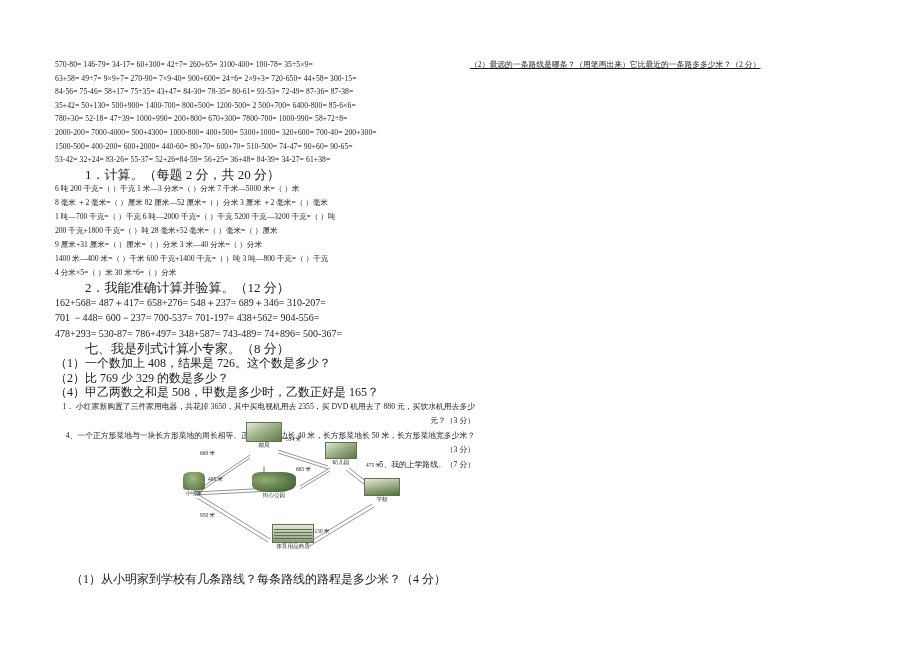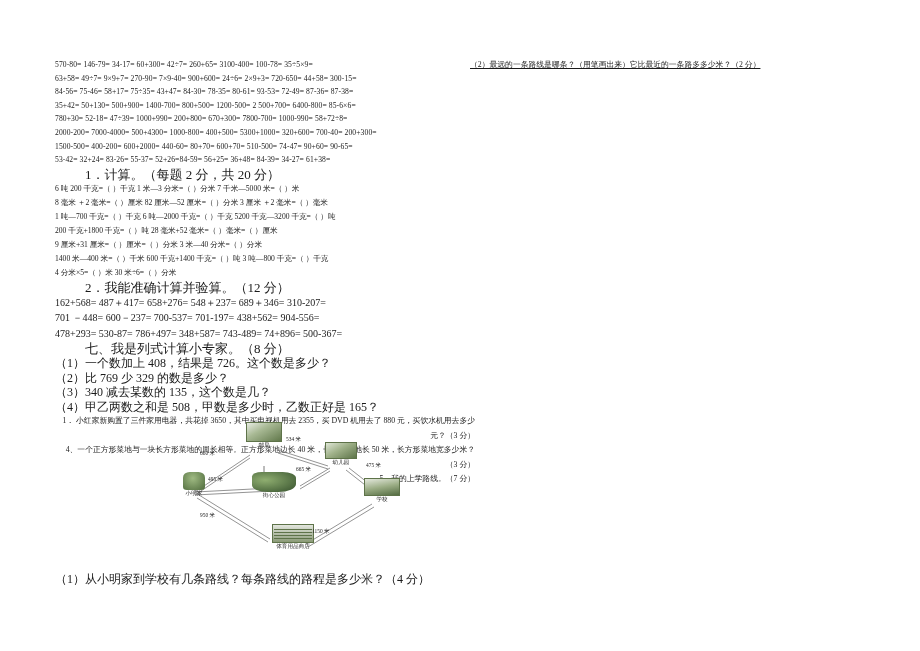--- a/index.html
+++ b/index.html
@@ -143,21 +143,20 @@
     <div class="conv-row">4 分米×5=（         ）米                  30 米÷6=（         ）分米</div>
 
     <div class="section-title">2．我能准确计算并验算。（12 分）</div>
     <div class="calc-row">162+568=             487＋417=            658+276=           548＋237=           689＋346=        310-207=</div>
     <div class="calc-row">701 －448=           600－237=            700-537=           701-197=             438+562=          904-556=</div>
     <div class="calc-row">478+293=             530-87=                 786+497=          348+587=       743-489=       74+896=       500-367=</div>
 
     <div class="section-title">七、我是列式计算小专家。（8 分）</div>
     <div class="q-line">（1）一个数加上 408，结果是 726。这个数是多少？</div>
     <div class="q-line">（2）比 769 少 329 的数是多少？</div>
-    <div class="q-line">（3）340 减去某数的 135，这个数是几？</div>
     <div class="q-line">（4）甲乙两数之和是 508，甲数是多少时，乙数正好是 165？</div>
 
     <div class="q-line-wrap">1．  小红家新购置了三件家用电器，共花掉 3650，其中买电视机用去 2355，买 DVD 机用去了 880 元，买饮水机用去多少元？（3 分）</div>
     <div class="q-line-wrap">4、一个正方形菜地与一块长方形菜地的周长相等。正方形菜地边长 40 米，长方形菜地长 50 米，长方形菜地宽多少米？（3 分）</div>
     <div class="q-line-wrap">5、我的上学路线。（7 分）</div>
   </div>
 
   <div class="map-area">
     <svg class="map-svg" width="260" height="150">
       <g stroke="#888" stroke-width="0.9" fill="none">
@@ -229,19 +228,19 @@
 
     <div class="dist" style="left:40px; top:30px;">660 米</div>
     <div class="dist" style="left:48px; top:56px;">495 米</div>
     <div class="dist" style="left:126px; top:16px;">534 米</div>
     <div class="dist" style="left:136px; top:46px;">665 米</div>
     <div class="dist" style="left:206px; top:42px;">475 米</div>
     <div class="dist" style="left:40px; top:92px;">950 米</div>
     <div class="dist" style="left:152px; top:108px;">1150 米</div>
   </div>
 
-  <div style="position:absolute; left:55px; top:572px; width:420px;" class="q-line">（1）从小明家到学校有几条路线？每条路线的路程是多少米？（4 分）</div>
+  <div style="position:absolute; left:71px; top:572px; width:420px;" class="q-line">（1）从小明家到学校有几条路线？每条路线的路程是多少米？（4 分）</div>
 
   <div class="col-right">
     <div class="right-line">（2）最远的一条路线是哪条？（用笔画出来）它比最近的一条路多多少米？（2 分）</div>
   </div>
 
 </div>
 
 </body></html>

